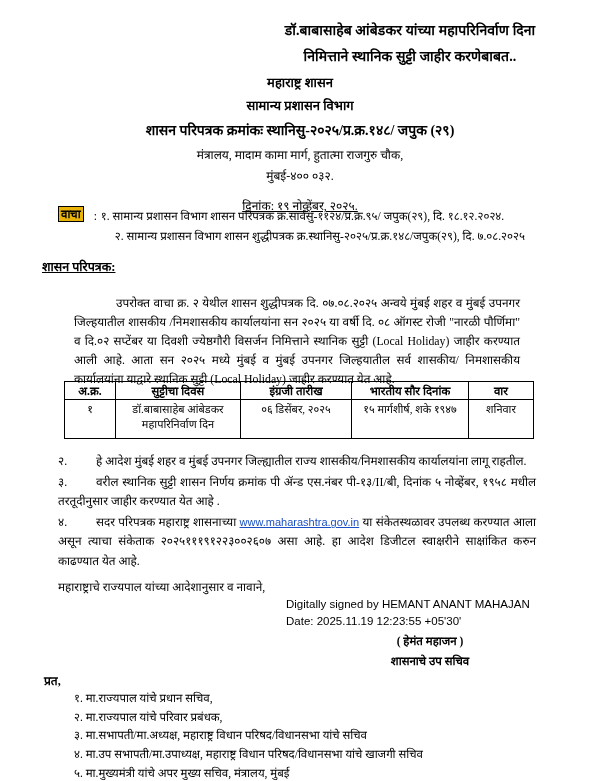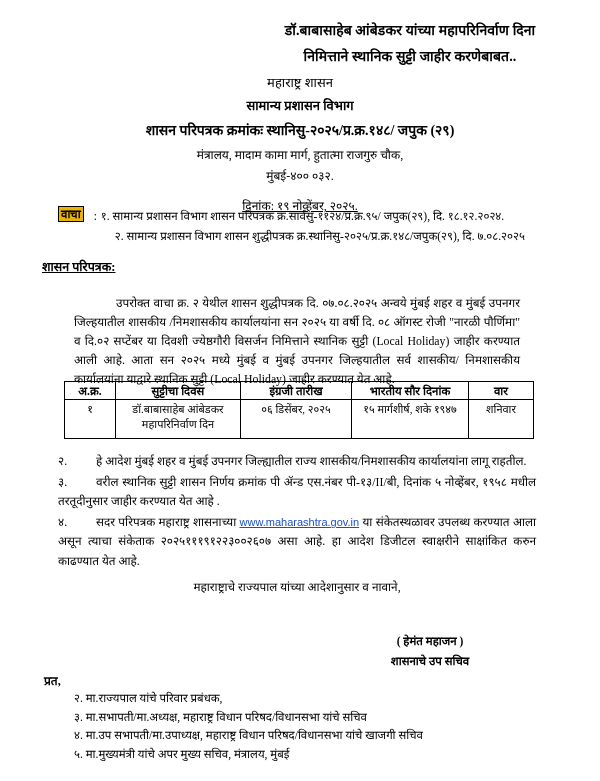--- a/index.html
+++ b/index.html
@@ -36,21 +36,21 @@
   .gov-header {
     position: absolute;
     left: 40px;
     top: 72px;
     width: 520px;
     text-align: center;
     line-height: 1.75;
   }
   .gov-name {
     font-size: 13px;
-    font-weight: normal;
+    font-weight: bold;
     display: block;
   }
   .gov-dept {
     font-size: 13px;
     font-weight: bold;
     display: block;
   }
   .gov-circ-no {
     font-size: 14px;
     font-weight: bold;
@@ -185,21 +185,20 @@
     font-family: "Liberation Sans", sans-serif;
     font-size: 11px;
   }
 
   .order-by {
     position: absolute;
     left: 58px;
     top: 578px;
     width: 478px;
     font-size: 11.8px;
-    text-align: center;
   }
 
   
   .sign-block {
     position: absolute;
     left: 286px;
     top: 596px;
     width: 300px;
     font-family: "Liberation Sans", sans-serif;
     font-size: 11.5px;
@@ -304,27 +303,32 @@
     <div class="point">
       <span class="num">३.</span><span>वरील स्थानिक सुट्टी शासन निर्णय क्रमांक पी ॲन्ड एस.नंबर पी-१३/II/बी, दिनांक ५ नोव्हेंबर, १९५८ मधील तरतूदीनुसार जाहीर करण्यात येत आहे .</span>
     </div>
     <div class="point">
       <span class="num">४.</span><span>सदर परिपत्रक महाराष्ट्र शासनाच्या </span><a class="weblink" href="#">www.maharashtra.gov.in</a><span> या संकेतस्थळावर उपलब्ध करण्यात आला असून त्याचा संकेताक २०२५१११९१२२३००२६०७ असा आहे. हा आदेश डिजीटल स्वाक्षरीने साक्षांकित करुन काढण्यात येत आहे.</span>
     </div>
   </div>
 
   <div class="order-by">महाराष्ट्राचे राज्यपाल यांच्या आदेशानुसार व नावाने,</div>
 
+  <div class="sign-block">
+    <span class="sign-line">Digitally signed by HEMANT ANANT MAHAJAN</span>
+    <span class="sign-line">Date: 2025.11.19 12:23:55 +05'30'</span>
+  </div>
 
   <div class="signatory">
     <span>( हेमंत महाजन )</span>
     <span>शासनाचे  उप सचिव</span>
   </div>
 
   <div class="dist-label">प्रत,</div>
   <div class="dist-list">
+    <span class="dist-item">१. मा.राज्यपाल यांचे प्रधान सचिव,</span>
     <span class="dist-item">२. मा.राज्यपाल यांचे परिवार प्रबंधक,</span>
     <span class="dist-item">३. मा.सभापती/मा.अध्यक्ष, महाराष्ट्र विधान परिषद/विधानसभा यांचे सचिव</span>
     <span class="dist-item">४. मा.उप सभापती/मा.उपाध्यक्ष, महाराष्ट्र विधान परिषद/विधानसभा यांचे खाजगी सचिव</span>
     <span class="dist-item">५. मा.मुख्यमंत्री यांचे अपर मुख्य सचिव, मंत्रालय, मुंबई</span>
   </div>
 
 </div>
 
 </body></html>

